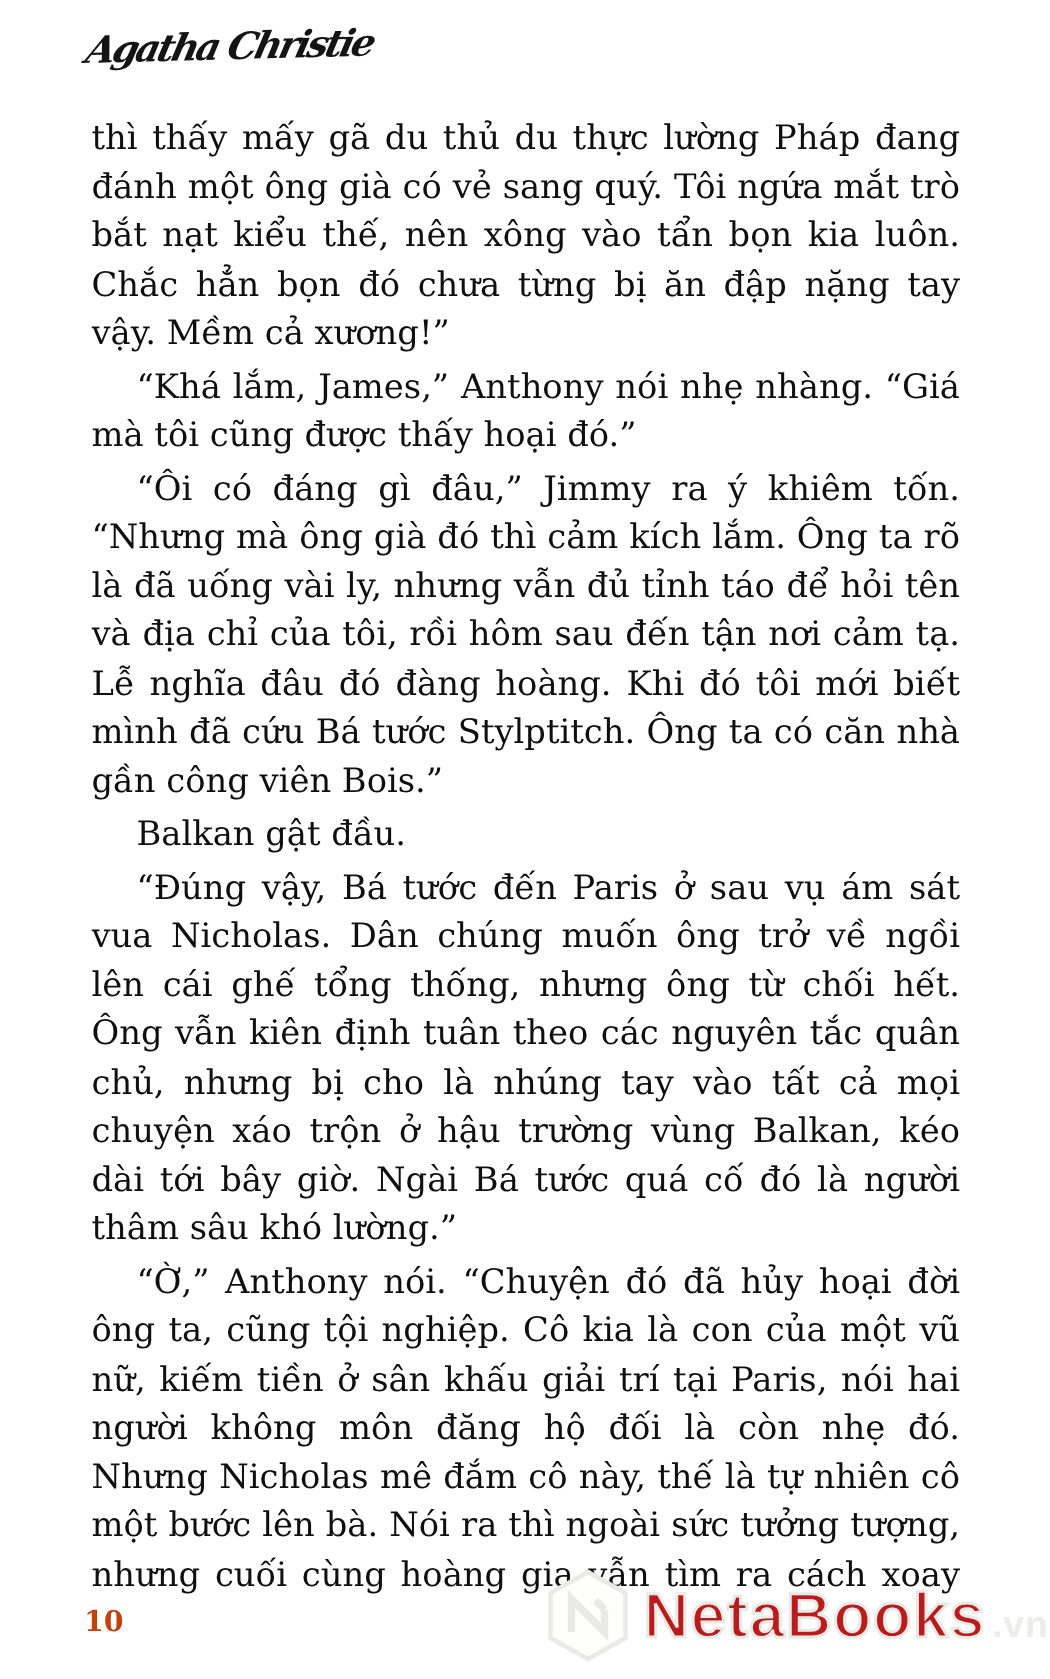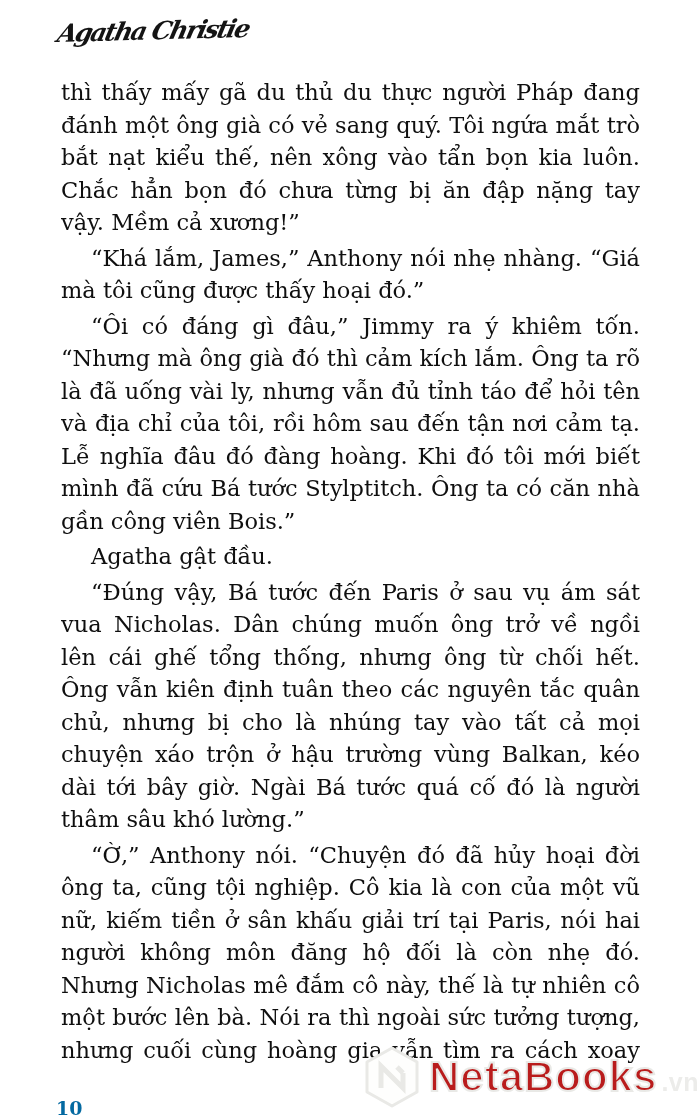--- a/index.html
+++ b/index.html
@@ -62,22 +62,21 @@
   }
 
   
   .page-number {
     position: absolute;
     left: 56px;
     top: 1070px;
     font-family: "DejaVu Serif", serif;
     font-weight: 700;
     font-size: 19px;
-    color: #0369a1;
-    margin-top: 27px;
+    color: #c2410c;
   }
 
   
   .watermark {
     position: absolute;
     left: 364px;
     top: 1046px;
     display: flex;
     align-items: center;
     gap: 9px;
@@ -108,24 +107,24 @@
   }
 </style>
 </head>
 <body>
 
 <div class="page">
 
   <div class="signature">Agatha Christie</div>
 
   <div class="body-text">
-      <p>thì thấy mấy gã du thủ du thực người Pháp đang đánh một ông già có vẻ sang quý. Tôi ngứa mắt trò bắt nạt kiểu thế, nên xông vào tẩn bọn kia luôn. Chắc hẳn bọn đó chưa từng bị ăn đập nặng tay vậy. Mềm cả xương!”</p>
+      <p>thì thấy mấy gã du thủ du thực lường Pháp đang đánh một ông già có vẻ sang quý. Tôi ngứa mắt trò bắt nạt kiểu thế, nên xông vào tẩn bọn kia luôn. Chắc hẳn bọn đó chưa từng bị ăn đập nặng tay vậy. Mềm cả xương!”</p>
       <p class="indent">“Khá lắm, James,” Anthony nói nhẹ nhàng. “Giá mà tôi cũng được thấy hoại đó.”</p>
       <p class="indent">“Ôi có đáng gì đâu,” Jimmy ra ý khiêm tốn. “Nhưng mà ông già đó thì cảm kích lắm. Ông ta rõ là đã uống vài ly, nhưng vẫn đủ tỉnh táo để hỏi tên và địa chỉ của tôi, rồi hôm sau đến tận nơi cảm tạ. Lễ nghĩa đâu đó đàng hoàng. Khi đó tôi mới biết mình đã cứu Bá tước Stylptitch. Ông ta có căn nhà gần công viên Bois.”</p>
-      <p class="indent">Agatha gật đầu.</p>
+      <p class="indent">Balkan gật đầu.</p>
       <p class="indent">“Đúng vậy, Bá tước đến Paris ở sau vụ ám sát vua Nicholas. Dân chúng muốn ông trở về ngồi lên cái ghế tổng thống, nhưng ông từ chối hết. Ông vẫn kiên định tuân theo các nguyên tắc quân chủ, nhưng bị cho là nhúng tay vào tất cả mọi chuyện xáo trộn ở hậu trường vùng Balkan, kéo dài tới bây giờ. Ngài Bá tước quá cố đó là người thâm sâu khó lường.”</p>
       <p class="indent">“Ờ,” Anthony nói. “Chuyện đó đã hủy hoại đời ông ta, cũng tội nghiệp. Cô kia là con của một vũ nữ, kiếm tiền ở sân khấu giải trí tại Paris, nói hai người không môn đăng hộ đối là còn nhẹ đó. Nhưng Nicholas mê đắm cô này, thế là tự nhiên cô một bước lên bà. Nói ra thì ngoài sức tưởng tượng, nhưng cuối cùng hoàng gia vẫn tìm ra cách xoay xở. Họ gọi cô ta là nữ bá tước Popoffsky thì phải, tung tin</p>
     </div>
 
   <div class="page-number">10</div>
 
   <div class="watermark">
     <svg class="wm-logo" width="56" height="62" viewBox="0 0 56 62">
       <polygon points="28,2 53,16 53,46 28,60 3,46 3,16" fill="#fefefd" stroke="#e9e9e6" stroke-width="3" stroke-linejoin="round"></polygon>
       <path d="M 17 42 L 17 20 L 39 42 L 39 27" fill="none" stroke="#e9e9e6" stroke-width="5" stroke-linejoin="miter"></path>

